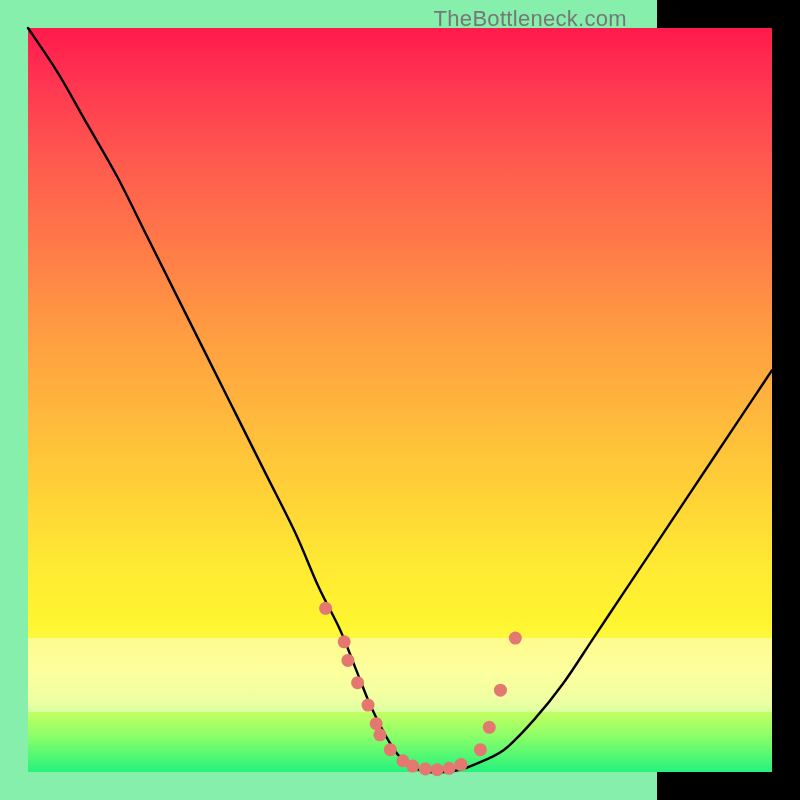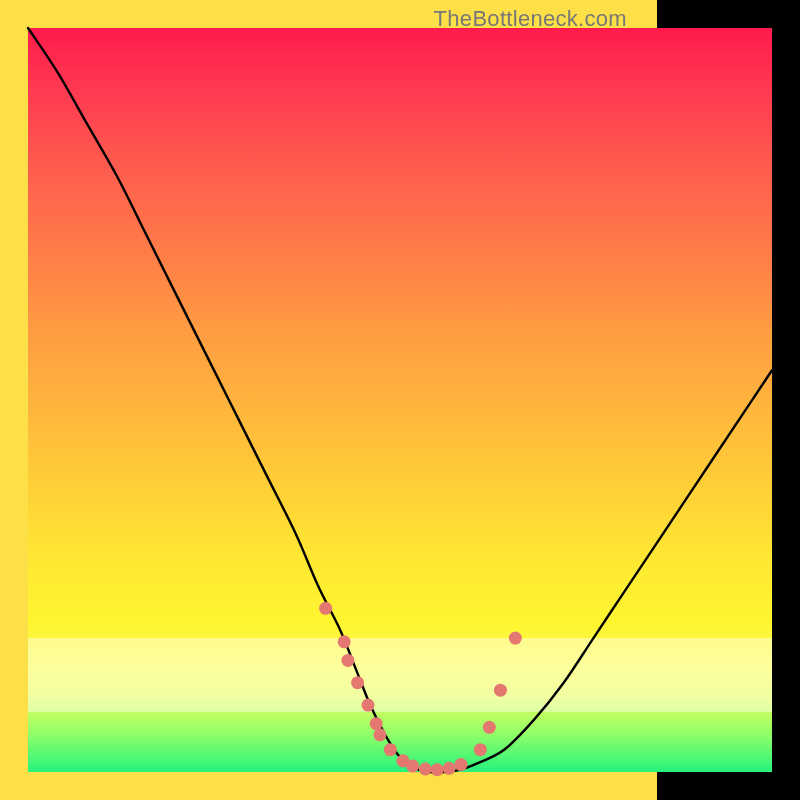--- a/index.html
+++ b/index.html
@@ -8,21 +8,21 @@
     width: 800px;
     height: 800px;
     overflow: hidden;
     background: #000;
     font-family: Arial, Helvetica, sans-serif;
   }
   .frame {
     position: absolute;
     left: 0; top: 0;
     width: 657px; height: 800px;
-    background: #fde047;
+    background: #86efac;
   }
   .plot {
     position: absolute;
     left: 28px;
     top: 28px;
     width: 744px;
     height: 744px;
     background: linear-gradient(to bottom,
       #ff1a4c 0%,
       #ff3851 8%,

